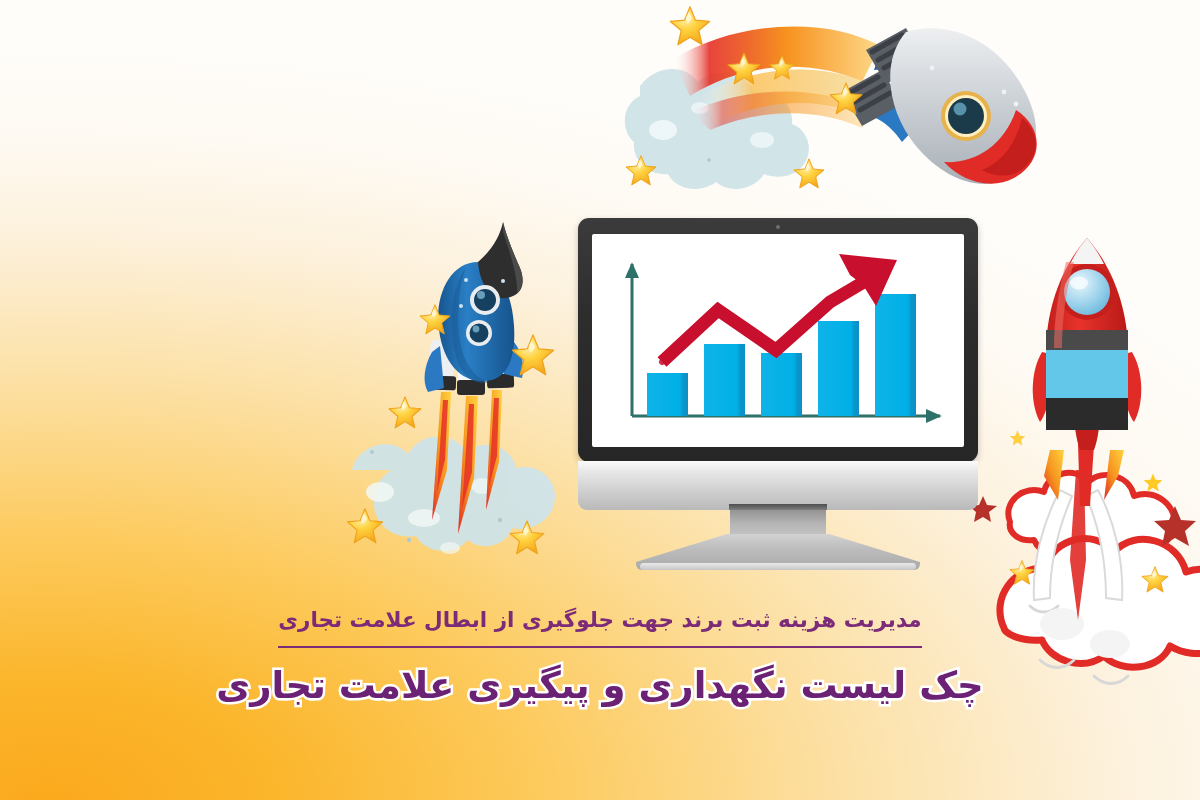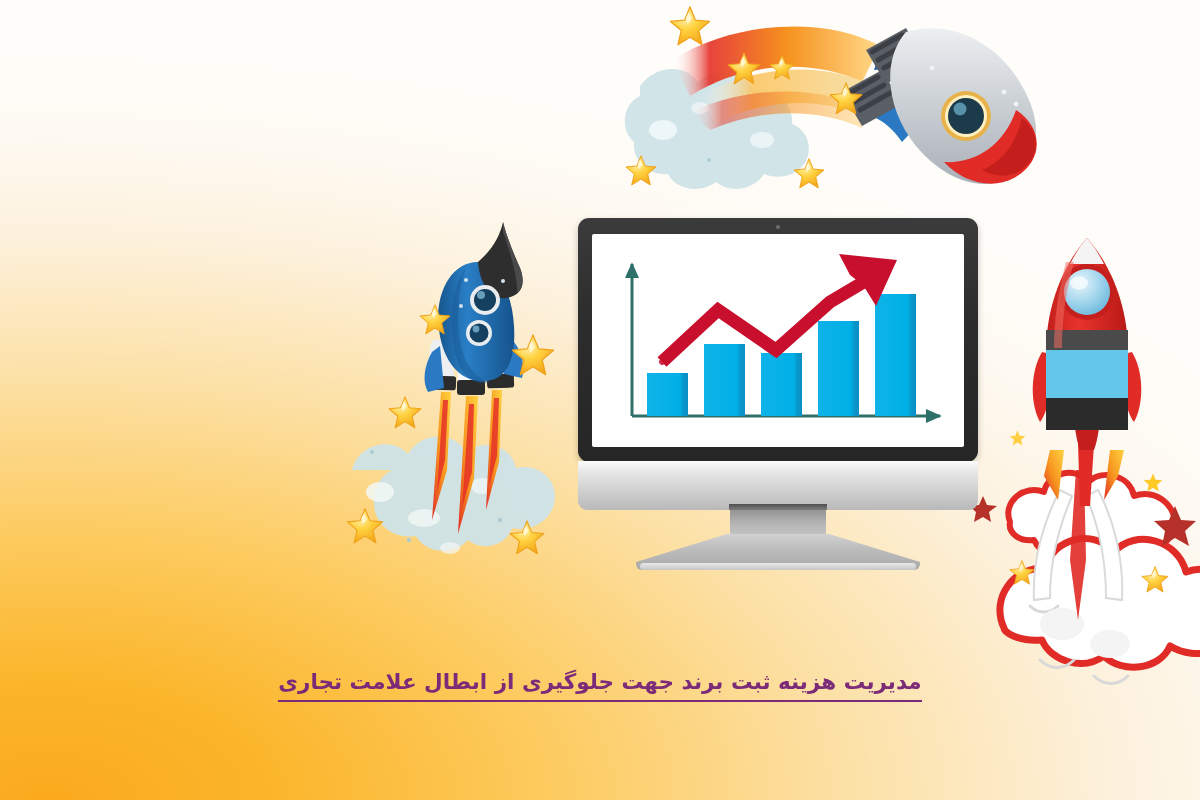--- a/index.html
+++ b/index.html
@@ -19,21 +19,21 @@
   #text-block{
     position:absolute;left:0;right:0;bottom:92px;
     text-align:center;direction:rtl;
   }
   #subtitle-wrap{display:block;margin:0 auto 6px auto;}
   #subtitle{
     display:inline-block;
     font-size:21.5px;font-weight:700;color:#7B2B78;
     letter-spacing:0px;line-height:1.25;
     border-bottom:2.4px solid #7B2B78;
-    padding-bottom:4px;
+    padding-bottom:12px;
     white-space:nowrap;
     margin-top:27px;
   }
   #title{
     display:block;
     margin-top:16px;
     font-size:37px;font-weight:700;color:#6B2275;
     line-height:1.2;white-space:nowrap;
     -webkit-text-stroke:5px #ffffff;
     paint-order:stroke fill;
@@ -412,15 +412,16 @@
     </div>
     <div id="monitor-neck"></div>
     <div id="monitor-stem"></div>
     <div id="monitor-base"></div>
   </div>
 
   <div id="text-block">
     <span id="subtitle-wrap">
       <span id="subtitle" class="nowrap">مدیریت هزینه ثبت برند جهت جلوگیری از ابطال علامت تجاری</span>
     </span>
+    <span id="title" class="nowrap">چک لیست نگهداری و پیگیری علامت تجاری</span>
   </div>
 
 </div>
 
 </body></html>

